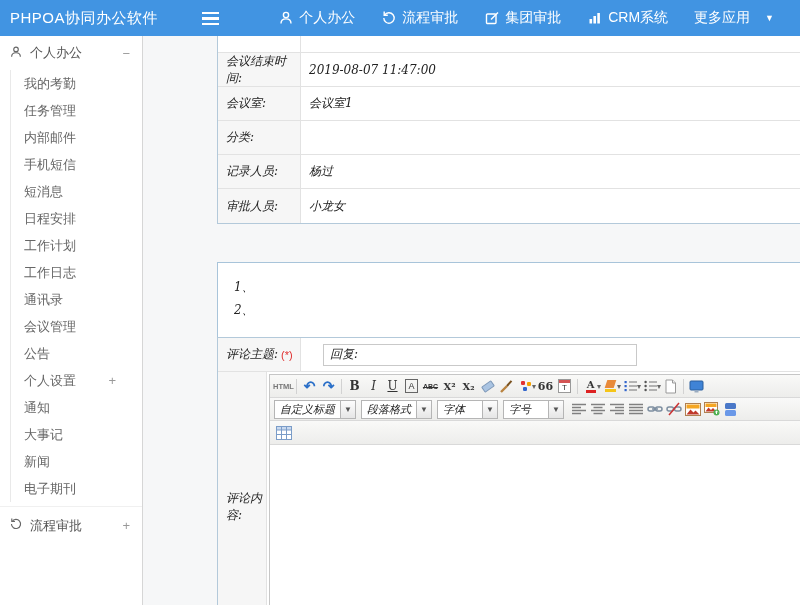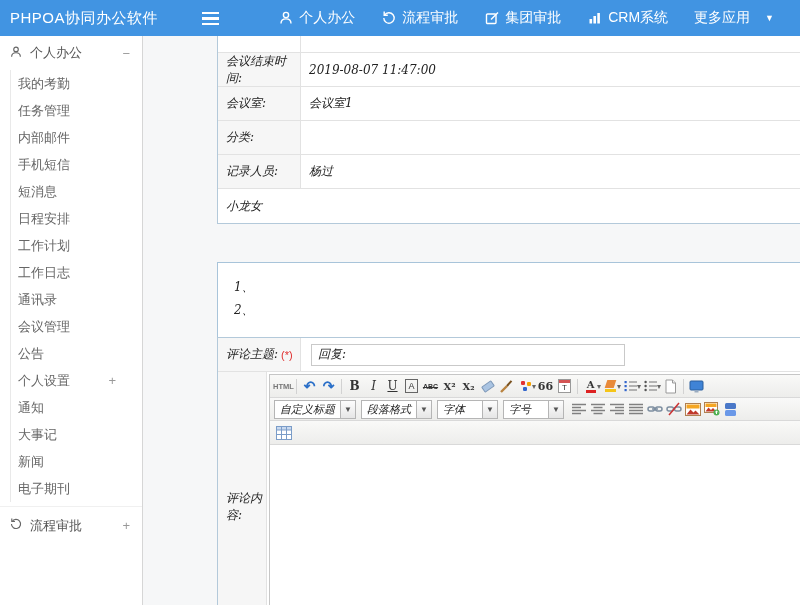--- a/index.html
+++ b/index.html
@@ -18,21 +18,21 @@
   .nav-item svg { display:block; }
   .caret { font-size:9px; margin-left:10px; }
 
   
   .sidebar { position:absolute; top:36px; left:0; width:143px; height:569px;
              background:#fff; border-right:1px solid #d6d6d6; font-size:13px; color:#555; }
   .side-top { height:34px; display:flex; align-items:center; gap:7px; padding-left:9px;
               position:relative; cursor:pointer; }
   .side-top.first { border-bottom:1px solid #f0f0f0; }
   .toggle { position:absolute; right:12px; color:#999; font-size:13px; }
-  .subs { margin-left:10px; border-left:1px solid #e9e9e9; padding-left:7px; }
+  .subs { margin-left:10px; border-left:1px solid #e9e9e9; padding-left:13px; }
   .sub { height:27px; line-height:27px; color:#666; position:relative; cursor:pointer; white-space:nowrap; }
   .sub .toggle { right:26px; }
   .side-bottom { border-top:1px solid #f0f0f0; margin-top:4px; height:38px; display:flex;
                  align-items:center; gap:7px; padding-left:9px; position:relative; cursor:pointer; }
 
   
   .content { position:absolute; top:36px; left:143px; width:657px; height:569px;
              background:#f6f7f8; overflow:hidden; }
   .fs { font-family:"DejaVu Serif", serif; font-style:italic; font-size:12px; color:#222; }
 
@@ -48,21 +48,21 @@
 
   .memo-box { position:absolute; left:74px; top:226px; width:612px; height:85px; background:#fff;
               border:1px solid #a8c4da; border-bottom-color:#8fb2cc; padding:16px 0 0 16px; }
   .memo-box .line { height:23px; }
 
   .t2 { position:absolute; left:74px; top:301px; width:612px; background:#fff;
         border:1px solid #b3c9da; border-right:none; }
   .t2 .trow.row2 { height:270px; border-bottom:none; }
   .t2 .row2 .tvalue { align-items:flex-start; padding:2px; }
   .req { color:#e03131; margin-left:3px; font-style:normal; font-size:11px; }
-  .subject-input { margin-left:2px; width:314px; height:22px; border:1px solid #c9c9c9;
+  .subject-input { margin-left:14px; width:314px; height:22px; border:1px solid #c9c9c9;
                    padding:0 6px; background:#fff; color:#222;
                    font-family:"DejaVu Serif", serif; font-style:italic; font-size:12px; }
 
   
   .editor { width:558px; border:1px solid #c6c6c6; background:#fff; }
   .tb { display:flex; align-items:center; height:23px; padding:0 4px;
         background:linear-gradient(#f9f9f8,#ededeb); border-bottom:1px solid #d9d9d9; }
   .tb3 { height:24px; }
   .ed-body { height:196px; background:#fff; }
   .ti { width:19px; height:19px; display:flex; align-items:center; justify-content:center;
@@ -207,20 +207,21 @@
       </div>
       <div class="trow">
         <div class="tlabel fs">分类:</div>
         <div class="tvalue fs"></div>
       </div>
       <div class="trow">
         <div class="tlabel fs">记录人员:</div>
         <div class="tvalue fs">杨过</div>
       </div>
       <div class="trow last">
+        <div class="tlabel fs">审批人员:</div>
         <div class="tvalue fs">小龙女</div>
       </div>
     </div>
 
     <div class="memo-box">
       <div class="line fs">1、</div>
       <div class="line fs">2、</div>
     </div>
 
     <div class="t2">

